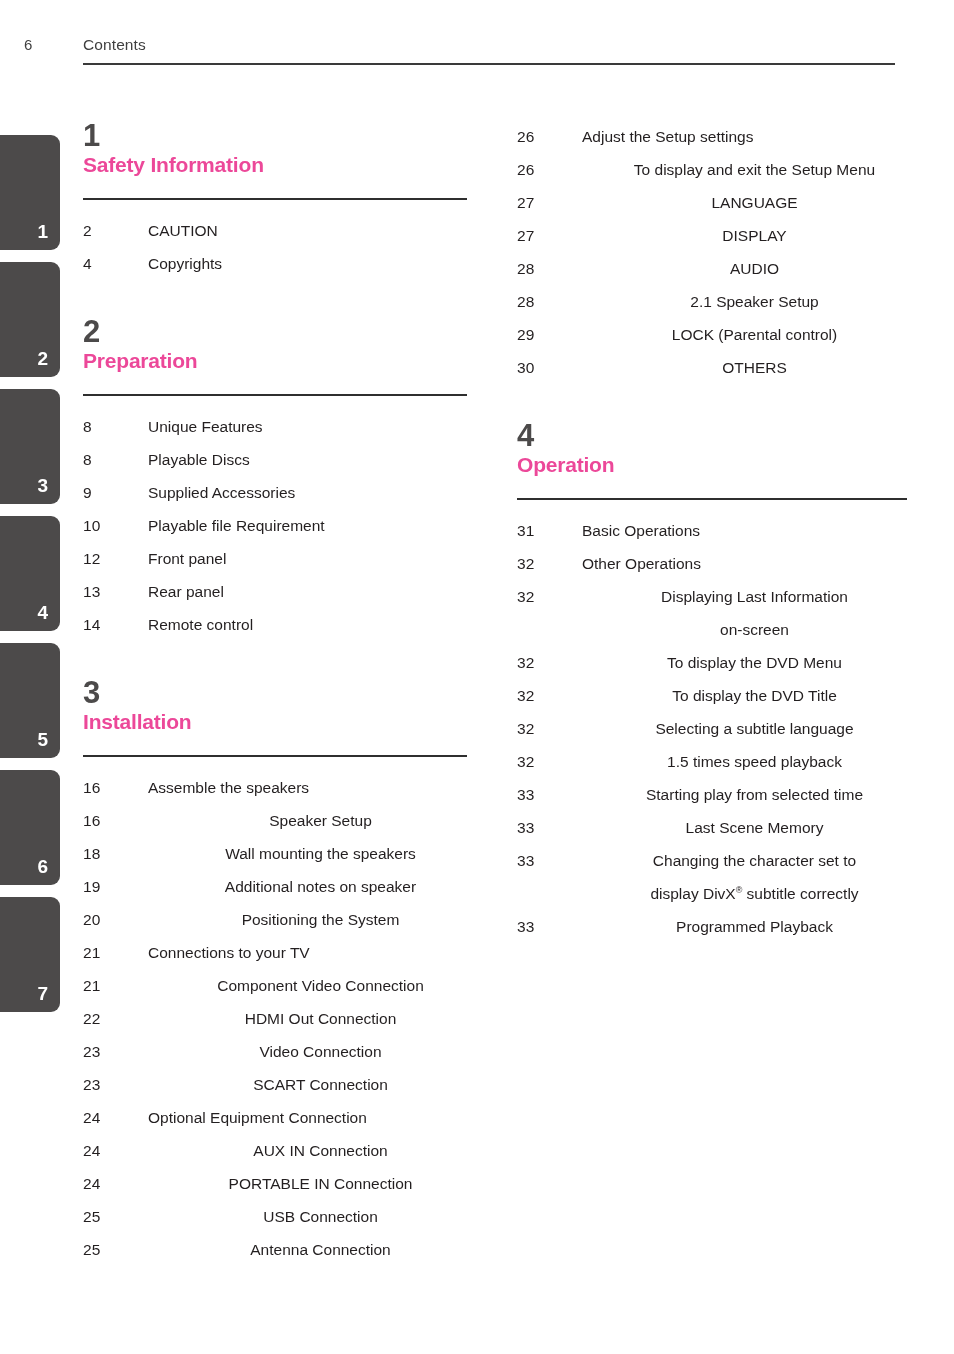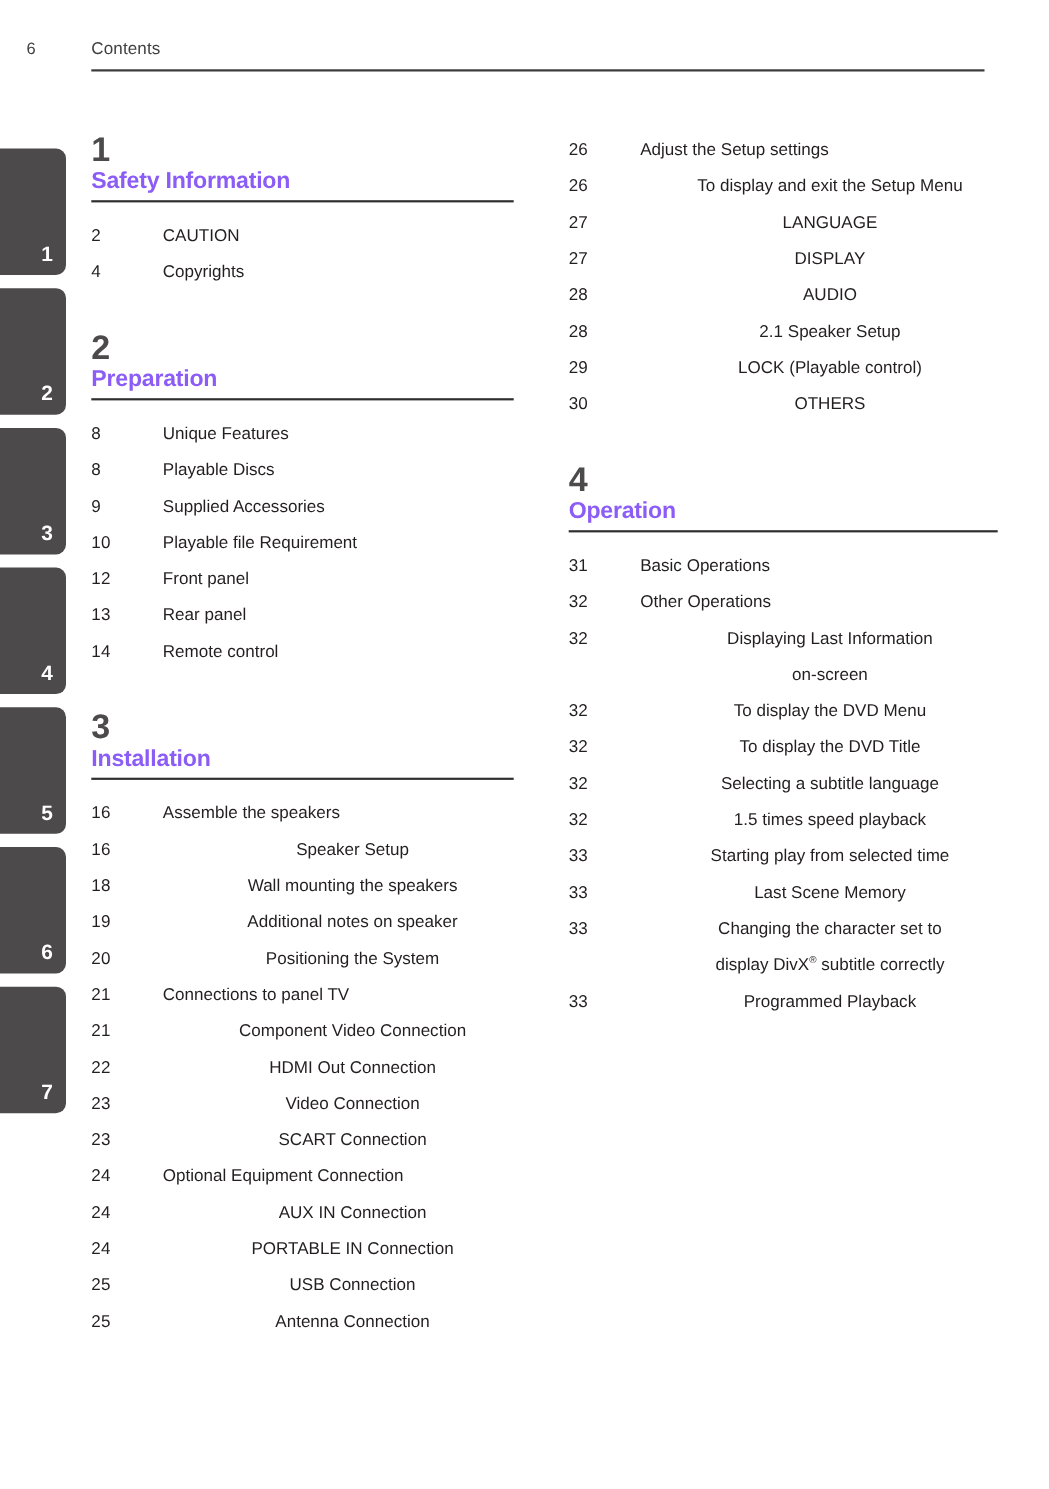--- a/index.html
+++ b/index.html
@@ -88,24 +88,24 @@
   .sec-num {
     font-size: 31px;
     font-weight: bold;
     color: #4c4a4a;
     line-height: 32px;
     letter-spacing: -.4px;
   }
   .sec-title {
     font-size: 21px;
     font-weight: bold;
-    color: #8b5cf6;
+    color: #ec4899;
     line-height: 26px;
     letter-spacing: -.2px;
-    padding-bottom: 4px;
+    padding-bottom: 20px;
   }
   .sec-rule {
     height: 2px;
     background: #2f2f2f;
     margin-bottom: 14px;
   }
   .col-left  .sec-rule { width: 384px; }
   .col-right .sec-rule { width: 390px; }
 
   .toc-list { }
@@ -273,21 +273,21 @@
         </div>
         <div class="toc-row lvl-2">
           <div class="toc-pg">20</div>
           <div class="toc-label">
             <span class="cont">Positioning the System</span>
           </div>
         </div>
         <div class="toc-row lvl-1">
           <div class="toc-pg">21</div>
           <div class="toc-label">
-            <span class="cont">Connections to panel TV</span>
+            <span class="cont">Connections to your TV</span>
           </div>
         </div>
         <div class="toc-row lvl-2">
           <div class="toc-pg">21</div>
           <div class="toc-label">
             <span class="cont">Component Video Connection</span>
           </div>
         </div>
         <div class="toc-row lvl-2">
           <div class="toc-pg">22</div>
@@ -375,21 +375,21 @@
         </div>
         <div class="toc-row lvl-2">
           <div class="toc-pg">28</div>
           <div class="toc-label">
             <span class="cont">2.1 Speaker Setup</span>
           </div>
         </div>
         <div class="toc-row lvl-2">
           <div class="toc-pg">29</div>
           <div class="toc-label">
-            <span class="cont">LOCK (Playable control)</span>
+            <span class="cont">LOCK (Parental control)</span>
           </div>
         </div>
         <div class="toc-row lvl-2">
           <div class="toc-pg">30</div>
           <div class="toc-label">
             <span class="cont">OTHERS</span>
           </div>
         </div>
       </div>
     </div>

